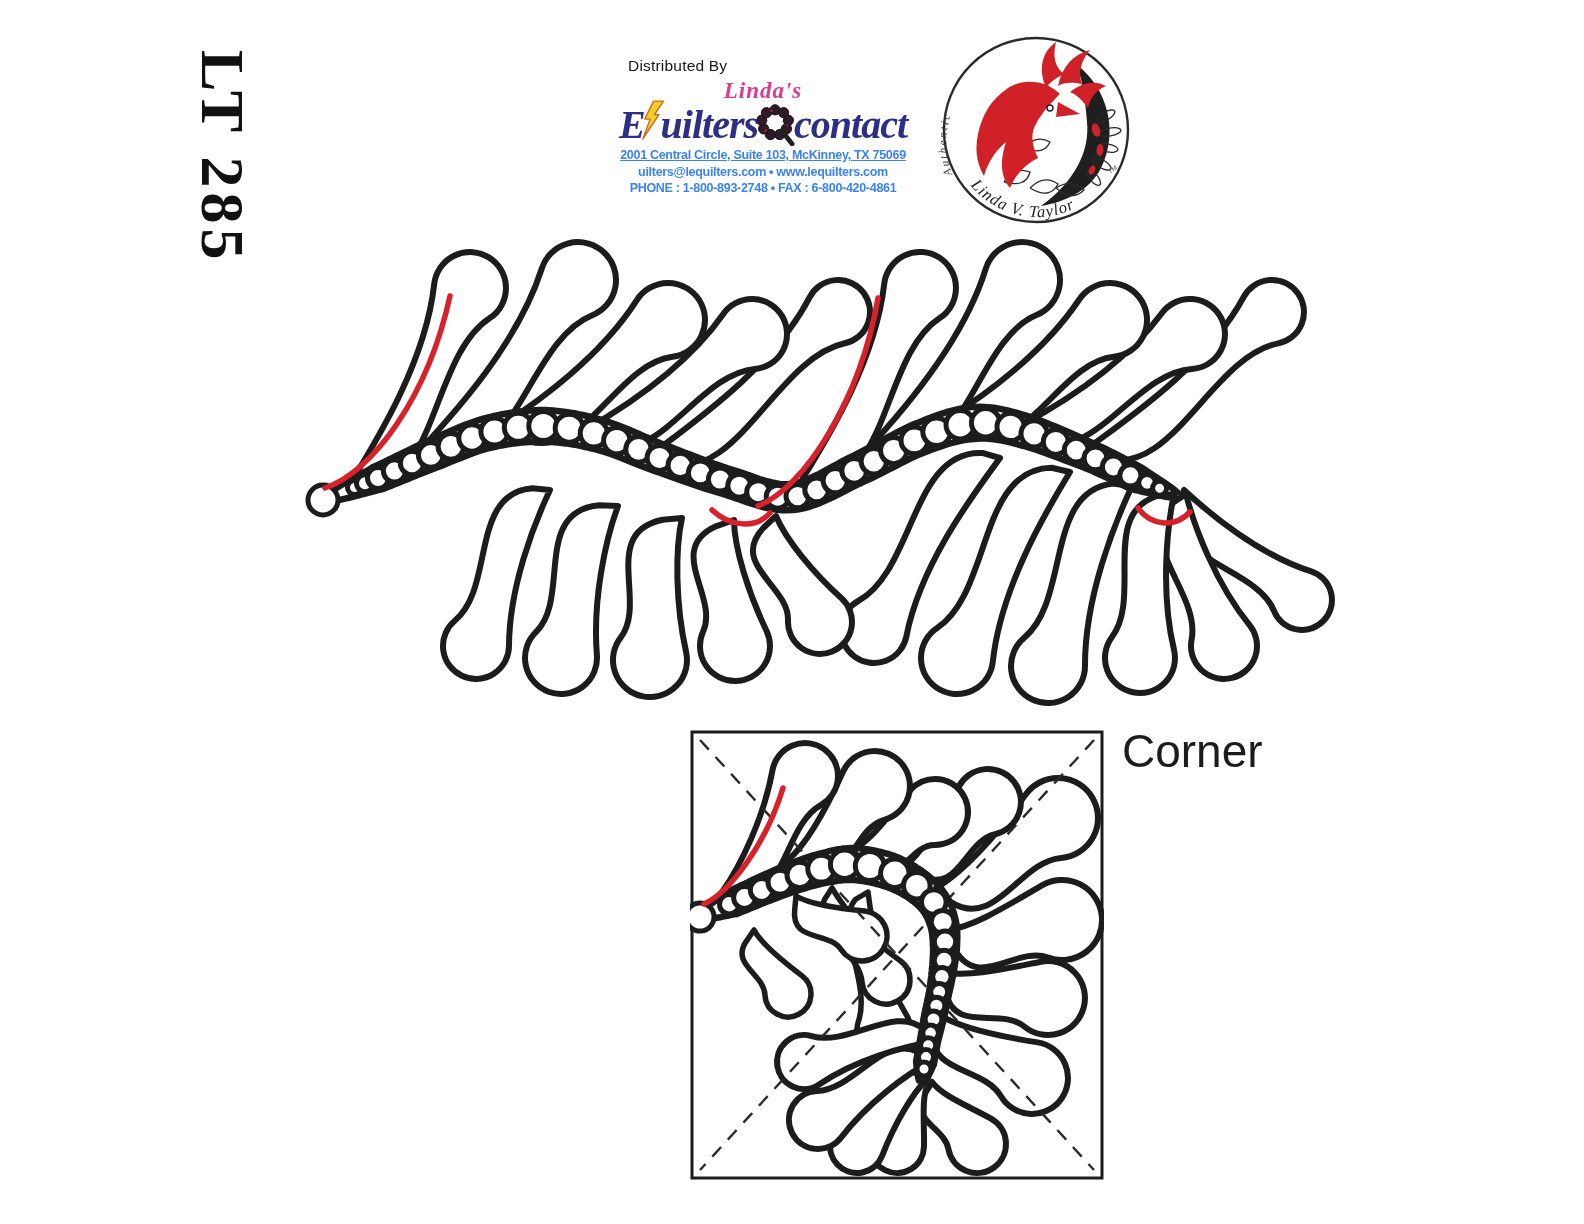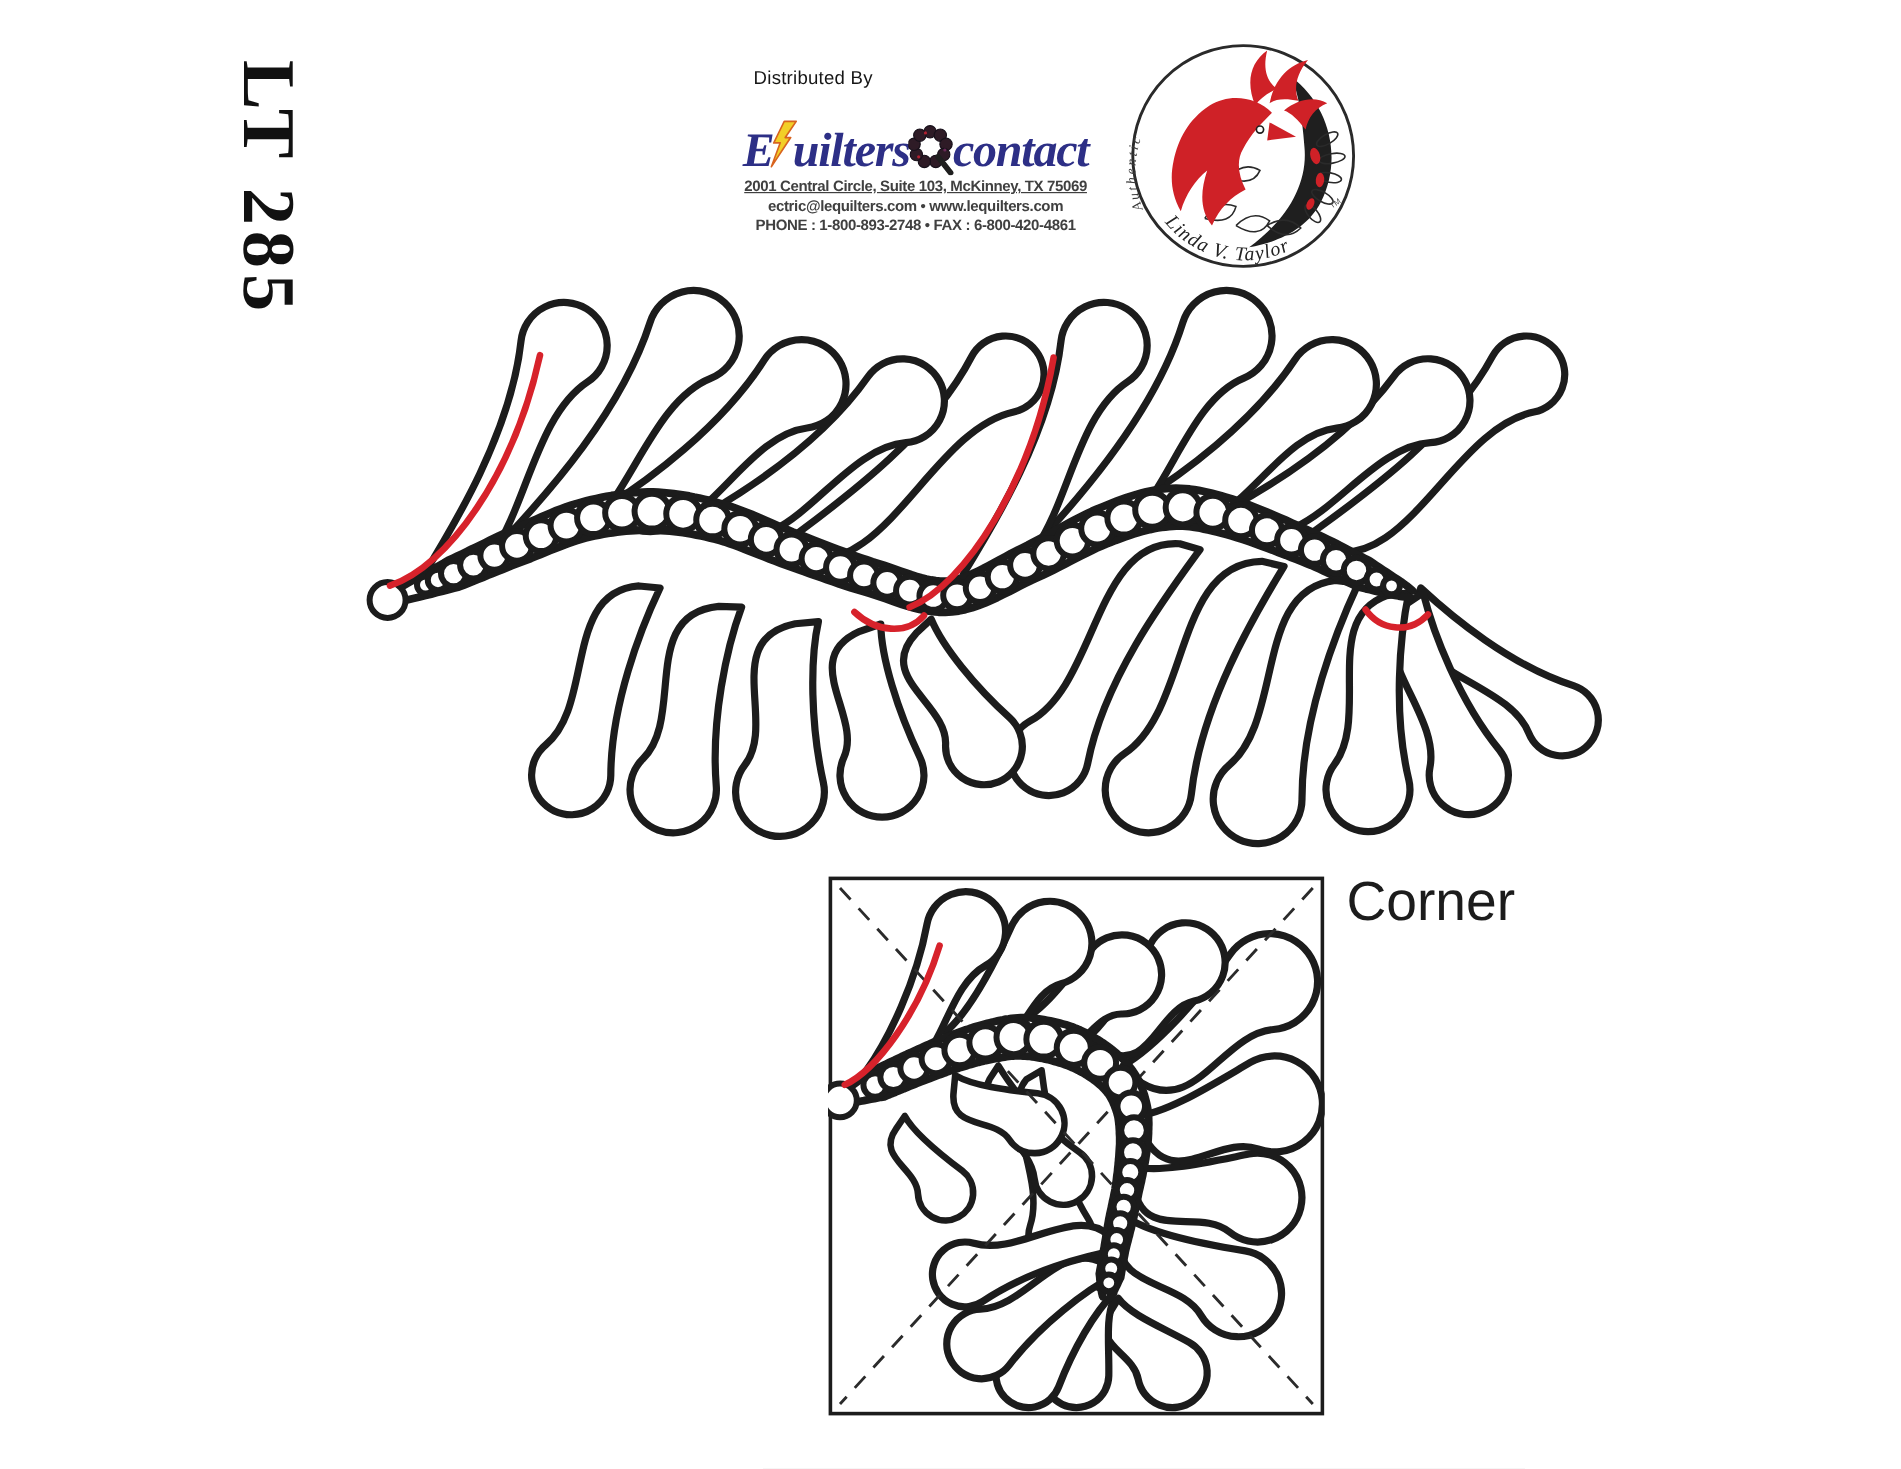--- a/index.html
+++ b/index.html
@@ -28,41 +28,42 @@
   .wordmark{
     position:absolute;left:598px;top:96px;width:330px;
     display:flex;justify-content:center;align-items:baseline;
     font-family:"Liberation Serif",serif;font-style:italic;font-weight:bold;
     font-size:40px;letter-spacing:-1px;line-height:44px;
   }
   .wordmark .bolt{width:18px;height:44px;margin:0 -1px;align-self:flex-start;transform:skewX(-8deg) translateY(2px);}
   .wordmark .wreath{width:38px;height:42px;margin:0 -1px;transform:translateY(8px);}
   .addr{
     position:absolute;left:600px;top:147px;width:326px;text-align:center;
-    font-size:12.5px;font-weight:bold;letter-spacing:-.3px;line-height:16.6px;color:#404040;
+    font-size:12.5px;font-weight:bold;letter-spacing:-.3px;line-height:16.6px;color:#3b82f6;
   }
   .addr .u{text-decoration:underline;}
   .bird{position:absolute;left:938px;top:30px;width:196px;height:198px;}
   .border-art{position:absolute;left:298px;top:226px;width:1040px;height:500px;}
   .corner-art{position:absolute;left:690px;top:730px;width:414px;height:452px;}
   .corner-label{
     position:absolute;left:1122px;top:724px;font-size:46px;color:#1c1c1c;
     font-family:"Liberation Sans",sans-serif;letter-spacing:0;
   }
 </style>
 </head>
 <body>
 
 <div class="sheet">
 
   <div class="lt">LT 285</div>
 
 
   <div class="dist">Distributed By</div>
 
+  <div class="brand-script" style="color: rgb(221, 59, 142);">Linda's</div>
 
   <div class="wordmark" style="color: rgb(45, 47, 134);">
     <span>E</span>
     <svg class="bolt" viewBox="0 0 20 44">
       <path d="M 12,1 L 19,1 L 11,16 L 16,16 L 2,43 L 7,21 L 1,21 L 8,1 Z" fill="#f2cf27" stroke="#d8641f" stroke-width="1.6" stroke-linejoin="round"></path>
     </svg>
     <span>uilters</span>
     <svg class="wreath" viewBox="0 0 40 44">
       <g fill="#2e1b26" stroke="#17101a" stroke-width="1">
         <circle cx="19" cy="6" r="5.4"></circle>
@@ -78,21 +79,21 @@
       <circle cx="15" cy="7" r="1.4" fill="#b02030"></circle>
         <circle cx="32" cy="22" r="1.4" fill="#6a2a58"></circle>
         <circle cx="9" cy="28" r="1.4" fill="#b02030"></circle>
       <path d="M 26,28 L 37,42" stroke="#1f1f1f" stroke-width="5" stroke-linecap="round"></path>
     </svg>
     <span>contact</span>
   </div>
 
   <div class="addr">
     <div class="u">2001 Central Circle, Suite 103, McKinney, TX 75069</div>
-    <div>ectric@lequilters.com • www.lequilters.com</div>
+    <div>uilters@lequilters.com • www.lequilters.com</div>
     <div>PHONE : 1-800-893-2748 • FAX : 6-800-420-4861</div>
   </div>
 
   <svg class="bird" viewBox="0 0 196 198">
     <defs>
       <path id="authArc" d="M 16,148 A 84 84 0 0 1 34,52"></path>
       <path id="sigArc" d="M 30,152 A 86 86 0 0 0 170,150"></path>
     </defs>
     <circle cx="98" cy="100" r="92" fill="#ffffff" stroke="#2a2a2a" stroke-width="2.4"></circle>
 

